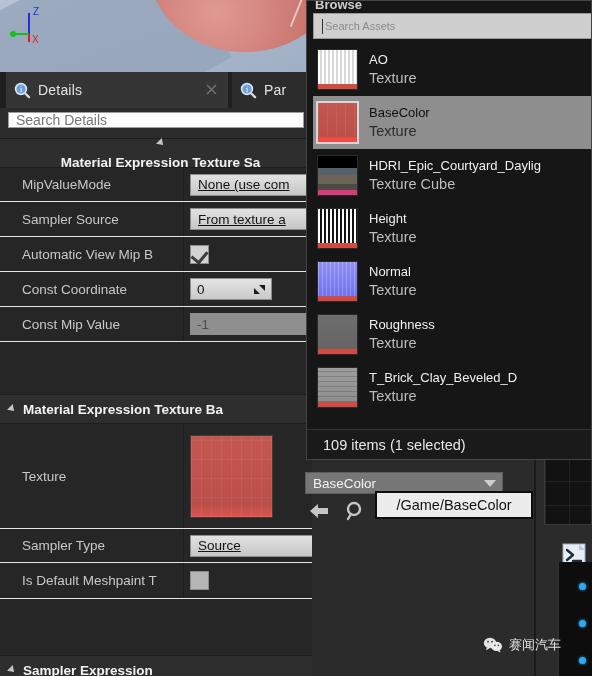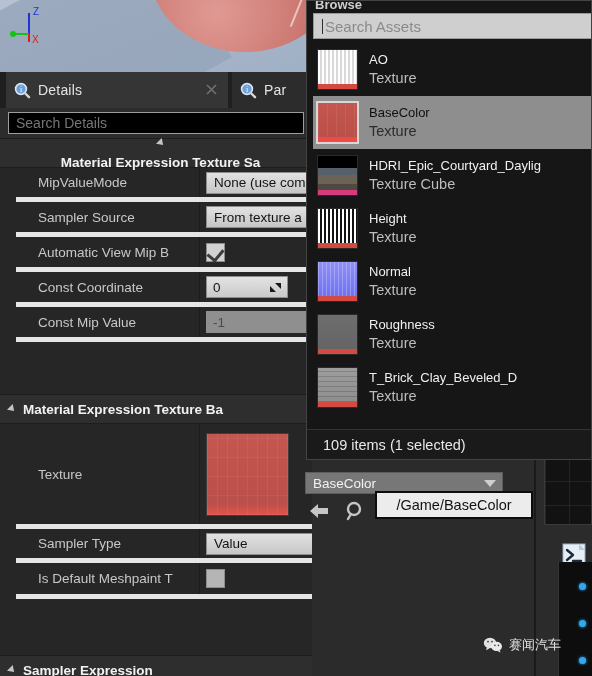--- a/index.html
+++ b/index.html
@@ -51,58 +51,58 @@
   .tab-label{font-size:14px;color:#e3e3e3;letter-spacing:.2px;}
   .tab-close{
     position:absolute;right:11px;top:12px;width:11px;height:11px;opacity:.45;
   }
   .mag-ico{width:17px;height:17px;flex:0 0 auto;}
 
   .search-row{
     position:absolute;left:0;top:36px;width:312px;height:30px;background:#2c2c2c;
   }
   .search-box{
-    position:absolute;left:8px;top:4px;width:296px;height:22px;
-    background:#000000;border:1px solid #9d9d9d;box-sizing:border-box;
+    position:absolute;left:8px;top:4px;width:296px;height:16px;
+    background:#ffffff;border:1px solid #9d9d9d;box-sizing:border-box;
     display:flex;align-items:center;padding-left:7px;
   }
   .search-box .ph{font-size:14px;color:#767676;}
 
   .section-header{
     position:absolute;left:0;width:312px;height:30px;background:#2e2e2e;
     border-top:1px solid #1d1d1d;border-bottom:1px solid #1d1d1d;
     display:flex;align-items:center;gap:8px;padding-left:9px;box-sizing:border-box;
   }
   .section-header .tri{
     width:0;height:0;border-left:6px solid #c4c4c4;
     border-top:4px solid transparent;border-bottom:4px solid transparent;
     transform:rotate(45deg);
   }
   .section-header .sh-title{
     font-size:13.5px;font-weight:bold;color:#f2f2f2;white-space:nowrap;
   }
 
   .prop-row{
-    position:absolute;left:16px;width:312px;box-sizing:border-box;
-    border-bottom:5px solid #e5e5e5;
+    position:absolute;left:0;width:312px;box-sizing:border-box;
+    border-bottom:1px solid #e5e5e5;
     padding-left:26px;
   }
   .prop-name{
     position:absolute;left:22px;top:0;bottom:0;display:flex;align-items:center;
     font-size:13.5px;color:#c8c8c8;white-space:nowrap;
   }
   .col-split{
     position:absolute;left:183px;top:0;bottom:0;width:1px;background:#1d1d1d;
   }
   .prop-value{position:absolute;left:190px;top:0;bottom:0;display:flex;align-items:center;}
 
   .combo{
     height:22px;background:linear-gradient(#e2e2e2,#c6c6c6);
     border:1px solid #8d8d8d;box-sizing:border-box;display:flex;align-items:center;
-    padding-left:7px;font-size:13.5px;color:#131313;white-space:nowrap;overflow:hidden;
+    padding-left:7px;font-size:13.5px;color:#131313;white-space:nowrap;overflow:hidden;text-decoration:underline;
   }
   .combo.wide{width:140px;}
   .combo.sampler{width:155px;justify-content:space-between;padding-right:5px;}
   .checkbox{
     width:19px;height:19px;background:#d2d2d2;border:1px solid #8d8d8d;
     box-sizing:border-box;position:relative;
   }
   .checkbox.empty{background:#b5b5b5;}
   .check-mark{
     position:absolute;left:3px;top:2px;width:8px;height:12px;
@@ -165,21 +165,21 @@
     position:absolute;left:8px;top:-4px;font-size:13px;color:#cfcfcf;font-weight:bold;
   }
   .picker-search{
     position:absolute;left:6px;top:12px;width:292px;height:26px;
     background:#cfcfcf;border:1px solid #9a9a9a;box-sizing:border-box;
     display:flex;align-items:center;padding-left:8px;
   }
   .picker-search .caret{
     width:1px;height:15px;background:#2d2d2d;margin-right:2px;
   }
-  .picker-search .ph{font-size:15px;color:#8a8a8a;}
+  .picker-search .ph{font-size:11px;color:#8a8a8a;}
 
   .asset-list{
     position:absolute;left:6px;top:42px;width:292px;height:388px;overflow:hidden;
   }
   .asset-item{
     height:53px;display:flex;align-items:center;gap:11px;padding-left:4px;
     box-sizing:border-box;
   }
   .asset-item.selected{background:#8e8e8e;}
   .thumb{
@@ -346,21 +346,21 @@
       <span class="prop-value">
         <span class="tex-thumb"></span>
       </span>
     </div>
 
     <div class="prop-row" style="top:457px;height:34px;">
       <span class="prop-name">Sampler Type</span>
       <span class="col-split"></span>
       <span class="prop-value">
         <span class="combo sampler">
-          <span>Value</span>
+          <span>Source</span>
 
         </span>
       </span>
     </div>
 
     <div class="prop-row" style="top:491px;height:36px;">
       <span class="prop-name">Is Default Meshpaint T</span>
       <span class="col-split"></span>
       <span class="prop-value">
         <span class="checkbox empty"></span>

